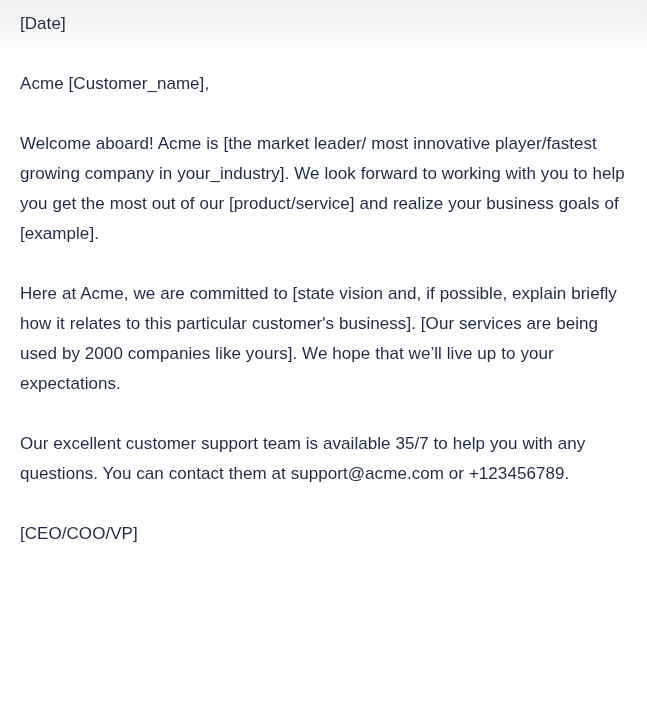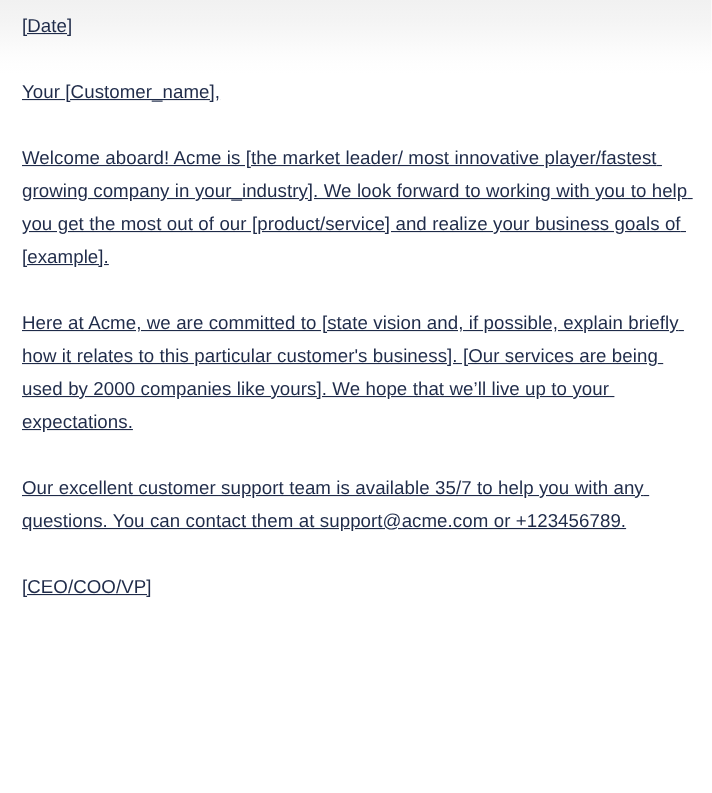--- a/index.html
+++ b/index.html
@@ -42,36 +42,35 @@
     line-height: 30px;
     letter-spacing: 0.05px;
     word-spacing: 0.1px;
     -webkit-font-smoothing: antialiased;
   }
 
   .para {
     margin: 0 0 30px 0;
     padding: 0;
     white-space: pre-wrap;
-    text-decoration: underline;
   }
 
   .para:last-child {
     margin-bottom: 0;
   }
 </style>
 </head>
 <body>
 
 <div class="page">
   <div class="letter">
 
     <p class="para">[Date]</p>
 
-    <p class="para">Your [Customer_name],</p>
+    <p class="para">Acme [Customer_name],</p>
 
     <p class="para">Welcome aboard! Acme is [the market leader/ most innovative player/fastest growing company in your_industry]. We look forward to working with you to help you get the most out of our [product/service] and realize your business goals of [example].</p>
 
     <p class="para">Here at Acme, we are committed to [state vision and, if possible, explain briefly how it relates to this particular customer's business]. [Our services are being used by 2000 companies like yours]. We hope that we’ll live up to your expectations.</p>
 
     <p class="para">Our excellent customer support team is available 35/7 to help you with any questions. You can contact them at support@acme.com or +123456789.</p>
 
 
 
     <p class="para">[CEO/COO/VP]</p>

